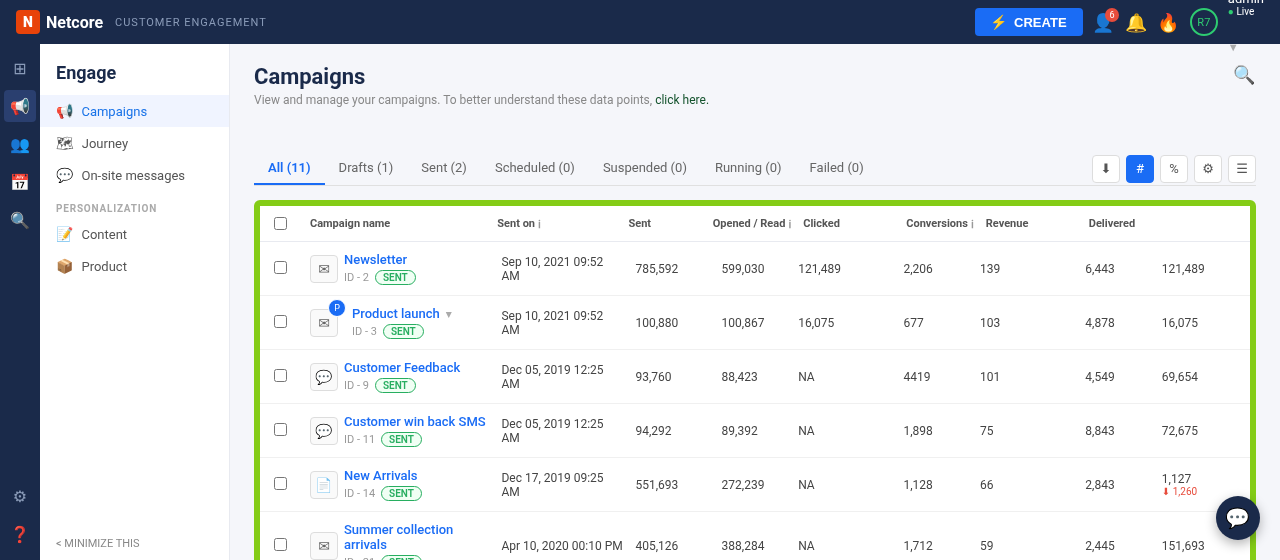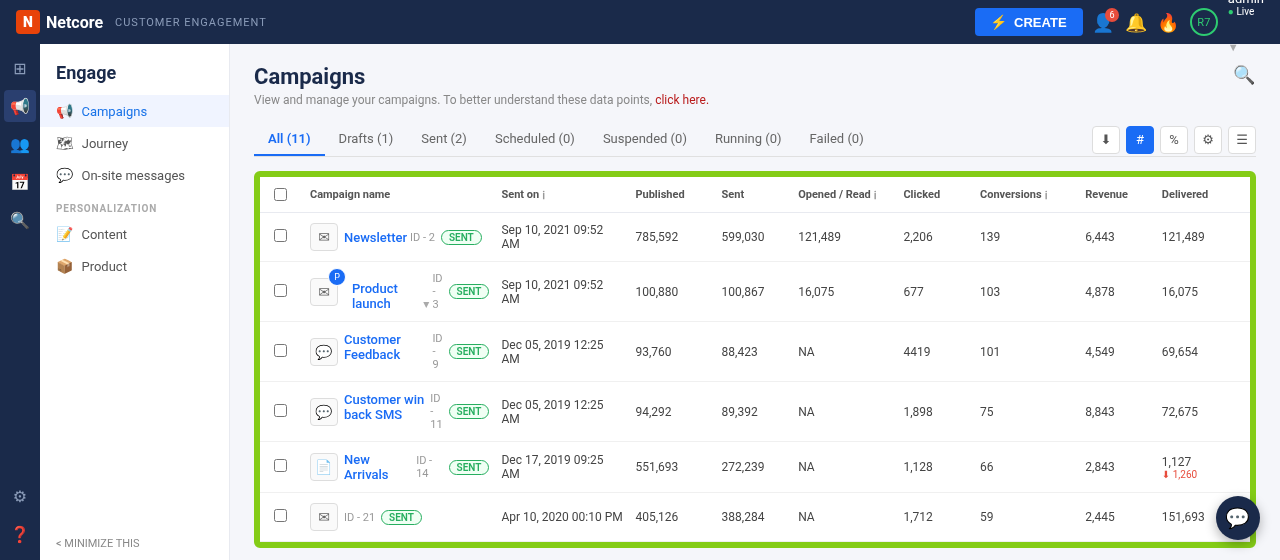--- a/index.html
+++ b/index.html
@@ -196,29 +196,30 @@
       font-size: 22px;
       font-weight: 700;
       color: #1a2a4a;
       margin-bottom: 4px;
     }
     .page-subtitle {
       font-size: 12px;
       color: #888;
       margin-bottom: 16px;
     }
-    .page-subtitle a { color: #b91c1c; text-decoration: none; }
+    .page-subtitle a { color: #14532d; text-decoration: none; }
 
     
     .tabs-row {
       display: flex;
       align-items: center;
       border-bottom: 1px solid #e0e0e0;
       margin-bottom: 14px;
       gap: 0;
+      margin-top: 29px;
     }
     .tab-item {
       padding: 8px 14px;
       font-size: 13px;
       color: #666;
       cursor: pointer;
       border-bottom: 2px solid transparent;
       white-space: nowrap;
     }
     .tab-item.active {
@@ -278,21 +279,21 @@
       border-bottom: 1px solid #f0f0f0;
       padding: 0 8px;
       align-items: center;
       background: #fff;
     }
     .td {
       padding: 10px 6px;
       font-size: 12px;
       color: #444;
     }
-    .campaign-name-cell { display: flex; flex-direction: row; gap: 3px; }
+    .campaign-name-cell { display: flex; flex-direction: column; gap: 3px; }
     .campaign-name { font-size: 13px; color: #1a6cf5; font-weight: 500; cursor: pointer; }
     .campaign-meta { display: flex; align-items: center; gap: 6px; }
     .campaign-id { font-size: 11px; color: #999; }
     .status-badge {
       font-size: 10px;
       padding: 1px 7px;
       border-radius: 10px;
       font-weight: 600;
       border: 1px solid;
     }
@@ -468,23 +469,20 @@
       <div class="table-header">
         <div class="th">
           <input type="checkbox" style="cursor: pointer;">
         </div>
         <div class="th">
           <span>Campaign name</span>
         </div>
         <div class="th">
           <span>Sent on</span>
           <span class="info-icon">ℹ</span>
-        </div>
-        <div class="th">
-          <span>Published</span>
         </div>
         <div class="th">
           <span>Sent</span>
         </div>
         <div class="th">
           <span>Opened / Read</span>
           <span class="info-icon">ℹ</span>
         </div>
         <div class="th">
           <span>Clicked</span>
@@ -643,20 +641,21 @@
       </div>
 
       <div class="table-row">
         <div class="td">
           <input type="checkbox" style="cursor: pointer;">
         </div>
         <div class="td">
           <div class="campaign-icon-cell">
             <div class="type-icon">✉</div>
             <div class="campaign-name-cell">
+              <span class="campaign-name">Summer collection arrivals</span>
               <div class="campaign-meta">
                 <span class="campaign-id">ID - 21</span>
                 <span class="status-badge status-sent">SENT</span>
               </div>
             </div>
           </div>
         </div>
         <div class="td">Apr 10, 2020 00:10 PM</div>
         <div class="td">405,126</div>
         <div class="td">388,284</div>

